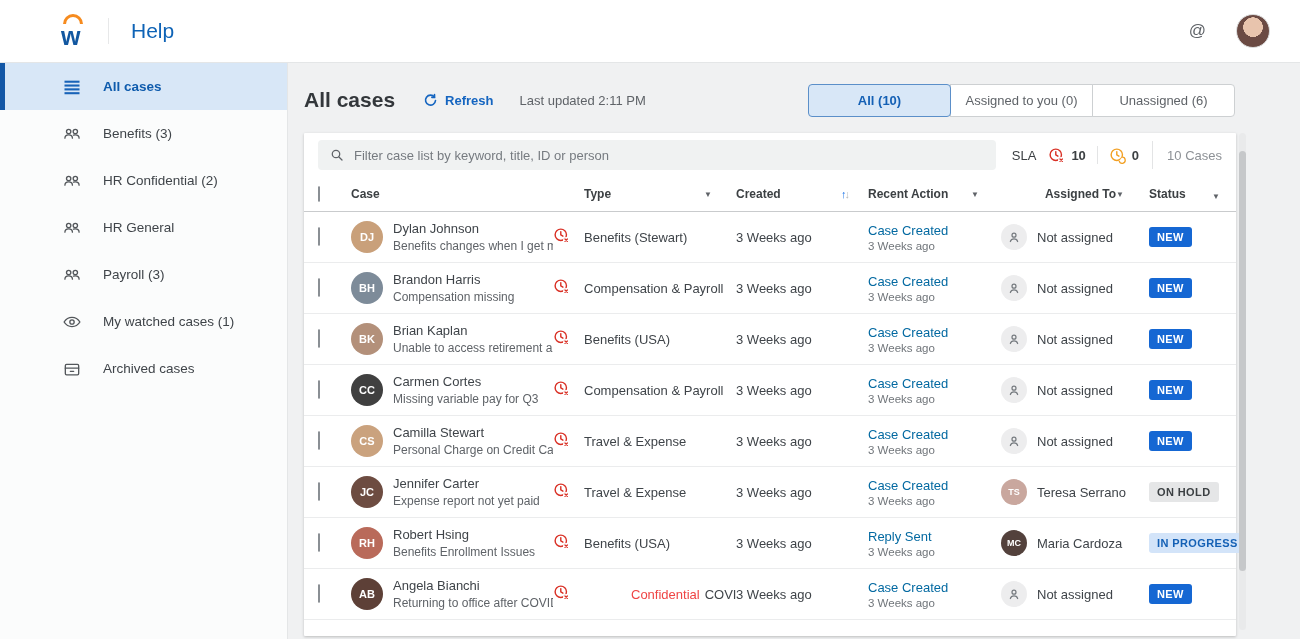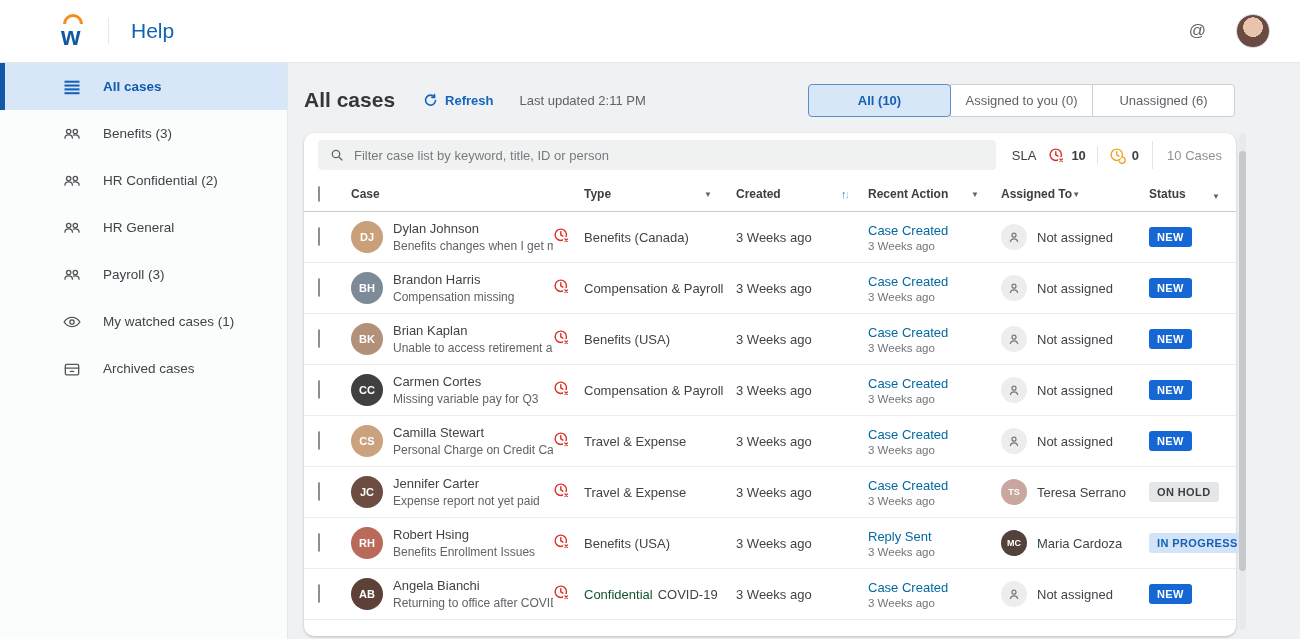--- a/index.html
+++ b/index.html
@@ -31,56 +31,56 @@
   .page-title { font-size:21px; font-weight:700; color:#33373b; margin-right:28px; }
   .refresh-btn { display:flex; align-items:center; gap:7px; color:#1565c0; font-weight:700; font-size:13px; cursor:pointer; }
   .updated { margin-left:26px; color:#5f6368; font-size:13px; }
   .tabs { margin-left:auto; display:flex; }
   .tab { width:143px; height:33px; display:flex; align-items:center; justify-content:center; background:#fff; border:1px solid #cdd0d2; color:#5f6368; font-size:13px; margin-left:-1px; cursor:pointer; }
   .tab:first-child { border-radius:4px 0 0 4px; }
   .tab:last-child { border-radius:0 4px 4px 0; }
   .tab.active { background:#d8e7f7; border-color:#5b8fc9; color:#1460b5; font-weight:700; z-index:1; border-radius:4px; }
 
   
-  .card { width:932px; background:#fff; border-radius:10px; box-shadow:0 1px 3px rgba(0,0,0,.22); padding-bottom:16px; }
+  .card { width:932px; background:#fff; border-radius:1px; box-shadow:0 1px 3px rgba(0,0,0,.22); padding-bottom:16px; }
 
   .filter-row { display:flex; align-items:center; height:44px; padding:0 14px; }
   .search-box { width:690px; height:30px; background:#f0f2f2; border-radius:4px; display:flex; align-items:center; padding:0 11px; gap:9px; }
   .search-box input { flex:1; border:none; background:transparent; outline:none; font-size:13px; color:#333; font-family:"Liberation Sans", sans-serif; }
   .search-box input::placeholder { color:#767b80; }
   .sla-cluster { display:flex; align-items:center; margin-left:16px; font-size:13px; color:#3c4043; }
   .sla-label { margin-right:12px; }
   .sla-num { font-weight:700; margin-left:6px; }
   .mini-div { width:1px; height:18px; background:#e3e4e5; margin:0 11px; }
   .tall-div { width:1px; height:28px; background:#e3e4e5; margin:0 0 0 13px; }
   .case-count { color:#8d9196; margin-left:14px; white-space:nowrap; }
 
   
   .thead { display:flex; align-items:center; height:35px; padding:0 14px; border-bottom:1px solid #c9cbcd; font-size:12px; font-weight:600; color:#3c4043; }
   .col-cb { width:33px; flex:none; }
   .col-case { width:202px; flex:none; display:flex; align-items:center; }
   .col-gap { width:31px; flex:none; }
   .col-type { width:152px; flex:none; display:flex; align-items:center; justify-content:space-between; padding-right:24px; }
   .col-created { width:132px; flex:none; display:flex; align-items:center; justify-content:space-between; padding-right:20px; }
   .col-action { width:133px; flex:none; display:flex; align-items:center; justify-content:space-between; padding-right:22px; }
-  .col-assigned { width:148px; flex:none; display:flex; align-items:center; justify-content:flex-start; padding-right:25px; }
+  .col-assigned { width:148px; flex:none; display:flex; align-items:center; justify-content:flex-end; padding-right:25px; }
   .col-status { flex:1; display:flex; align-items:flex-end; justify-content:space-between; padding-right:2px; }
   .caret { font-size:8px; color:#5f6368; cursor:pointer; }
   .sort-ic { font-size:11px; font-weight:700; cursor:pointer; letter-spacing:-2px; }
   .sort-up { color:#1a73e8; } .sort-dn { color:#b6b9bc; }
 
   .cb { width:16px; height:16px; border:1.6px solid #8a8f94; border-radius:2px; background:#fff; cursor:pointer; }
 
   .trow { display:flex; align-items:center; height:51px; padding:0 14px; border-bottom:1px solid #ebeced; background:#fff; cursor:pointer; }
   .avatar { width:32px; height:32px; border-radius:50%; flex:none; margin-right:10px; display:flex; align-items:center; justify-content:center; color:#fff; font-size:11px; font-weight:700; }
   .case-text { min-width:0; }
   .case-name { font-size:13px; color:#3f4449; white-space:nowrap; overflow:hidden; }
   .case-subject { font-size:12px; color:#5f6368; margin-top:3px; white-space:nowrap; overflow:hidden; }
   .row-type { font-size:13px; color:#3f4449; white-space:nowrap; overflow:hidden; justify-content:flex-start; padding-right:6px; }
-  .confidential { color:#14532d; margin-right:5px; }
+  .confidential { color:#ef4444; margin-right:5px;margin-left:47px; }
   .row-created { font-size:13px; color:#3f4449; justify-content:flex-start; }
   .row-action { flex-direction:column; align-items:flex-start; justify-content:center; padding-right:6px; }
   .action-main { font-size:13px; color:#0369a1; }
   .action-time { font-size:11.5px; color:#70757a; margin-top:2px; }
   .row-assigned { justify-content:flex-start; gap:10px; padding-right:6px; }
   .assignee-none { width:26px; height:26px; border-radius:50%; background:#ededee; flex:none; display:flex; align-items:center; justify-content:center; }
   .avatar.sm { width:26px; height:26px; margin:0; font-size:9px; }
   .assignee-name { font-size:13px; color:#3f4449; white-space:nowrap; }
   .badge { display:inline-block; padding:4px 8px; border-radius:3px; font-size:11px; font-weight:700; letter-spacing:.4px; white-space:nowrap; }
   .badge-new { background:#1567d3; color:#fff; }
@@ -266,21 +266,21 @@
     <div class="col-gap">
       <svg width="17" height="17" viewBox="0 0 24 24" fill="none" stroke="#d93025" stroke-width="2">
                 <circle cx="11" cy="11" r="8"></circle>
                 <path d="M11 6.5V11l3 2" stroke-linecap="round"></path>
                 <circle cx="18.6" cy="18.6" r="4.4" fill="#fff" stroke="none"></circle>
                 <path d="M16.9 16.9l3.4 3.4M20.3 16.9l-3.4 3.4" stroke-width="1.8" stroke-linecap="round"></path>
               </svg>
     </div>
     <div class="col-type row-type">
 
-      <span>Benefits (Canada)</span>
+      <span>Benefits (Stewart)</span>
     </div>
     <div class="col-created row-created">3 Weeks ago</div>
     <div class="col-action row-action">
       <div class="action-main">Case Created</div>
       <div class="action-time">3 Weeks ago</div>
     </div>
     <div class="col-assigned row-assigned">
       <span class="assignee-none">
         <svg width="16" height="16" viewBox="0 0 24 24" fill="none" stroke="#73787d" stroke-width="1.8" stroke-linecap="round">
                   <circle cx="12" cy="9.2" r="3"></circle>

